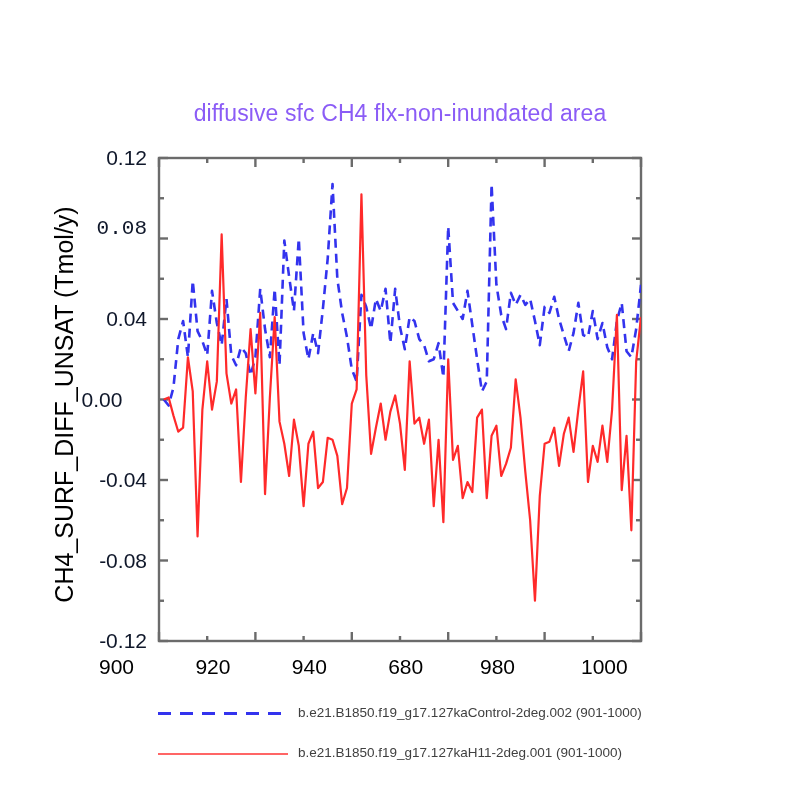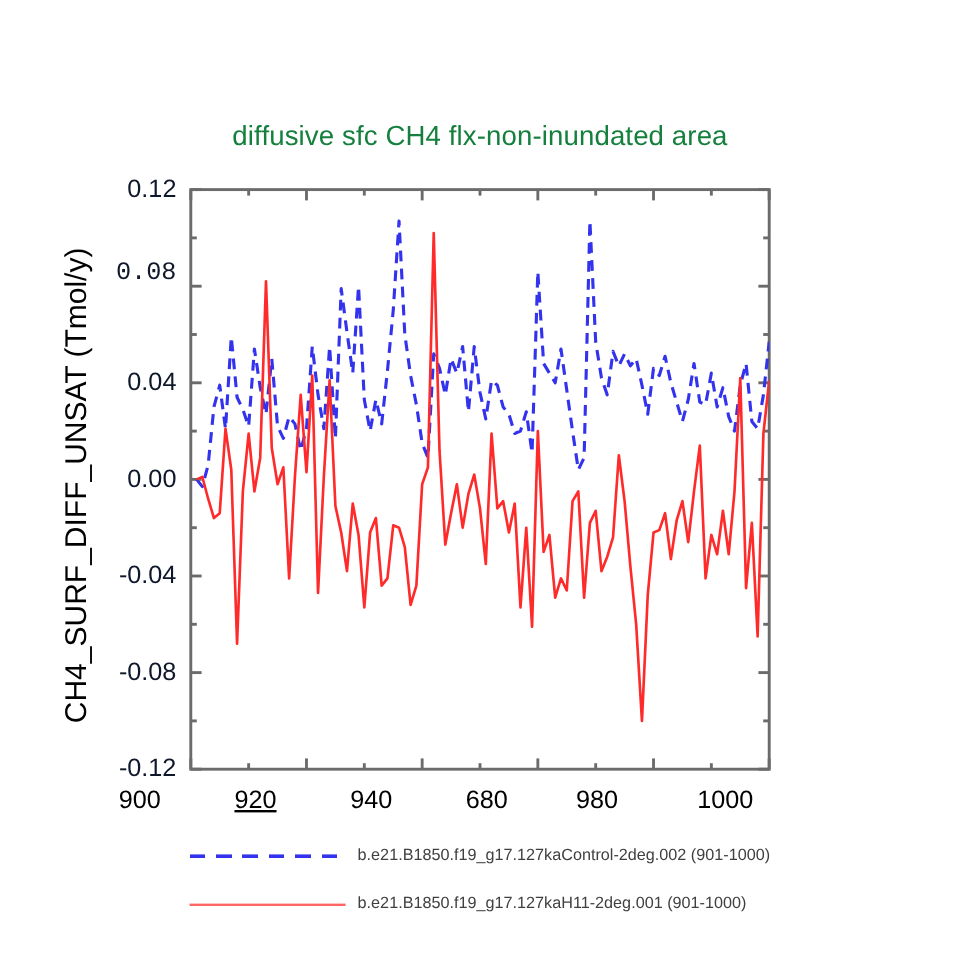--- a/index.html
+++ b/index.html
@@ -22,21 +22,21 @@
     height: 800px;
   }
   .chart-title {
     position: absolute;
     left: 0;
     top: 100px;
     width: 800px;
     text-align: center;
     font-size: 23px;
     font-family: "Liberation Sans", sans-serif;
-    color: #15803d;
+    color: #8b5cf6;
     letter-spacing: 0.1px;
   }
   .ylabel-wrap {
     position: absolute;
     left: 0px;
     top: 0px;
     width: 800px;
     height: 800px;
     pointer-events: none;
   }
@@ -126,28 +126,28 @@
   <div class="chart-title">diffusive sfc CH4 flx-non-inundated area</div>
 
   <div class="ylabel-wrap">
     <div class="ylabel">CH4_SURF_DIFF_UNSAT  (Tmol/y)</div>
   </div>
 
   <div class="ytick-labels" id="ytick-labels">
       <div class="ytick-label" style="top: 641px;">-0.12</div>
       <div class="ytick-label" style="top: 560.5px;">-0.08</div>
       <div class="ytick-label" style="top: 480px;">-0.04</div>
-      <div class="ytick-label" style="top: 399.5px;">0.00</div>
+      <div class="ytick-label" style="top: 399.5px; text-align: center;">0.00</div>
       <div class="ytick-label" style="top: 319px;">0.04</div>
       <div class="ytick-label" style="top: 228px; font-family: Liberation Mono, monospace;">0.08</div>
       <div class="ytick-label" style="top: 158px;">0.12</div>
     </div>
   <div class="xtick-labels" id="xtick-labels">
       <div class="xtick-label" style="left: 159px;">900</div>
-      <div class="xtick-label" style="left: 255.4px; text-decoration: underline;">920</div>
+      <div class="xtick-label" style="left: 255.4px;">920</div>
       <div class="xtick-label" style="left: 351.8px;">940</div>
       <div class="xtick-label" style="left: 448.2px;">680</div>
       <div class="xtick-label" style="left: 540px;">980</div>
       <div class="xtick-label" style="left: 641px;">1000</div>
     </div>
 
   <svg id="plot-svg" width="800" height="800" viewBox="0 0 800 800" style="position:absolute;left:0;top:0;">
       <rect x="159" y="158" width="482" height="483" fill="none" stroke="#6b6b6b" stroke-width="2.4"></rect>
       <line x1="159" y1="641" x2="168" y2="641" stroke="#6b6b6b" stroke-width="2.4"></line>
       <line x1="641" y1="641" x2="632" y2="641" stroke="#6b6b6b" stroke-width="2.4"></line>

